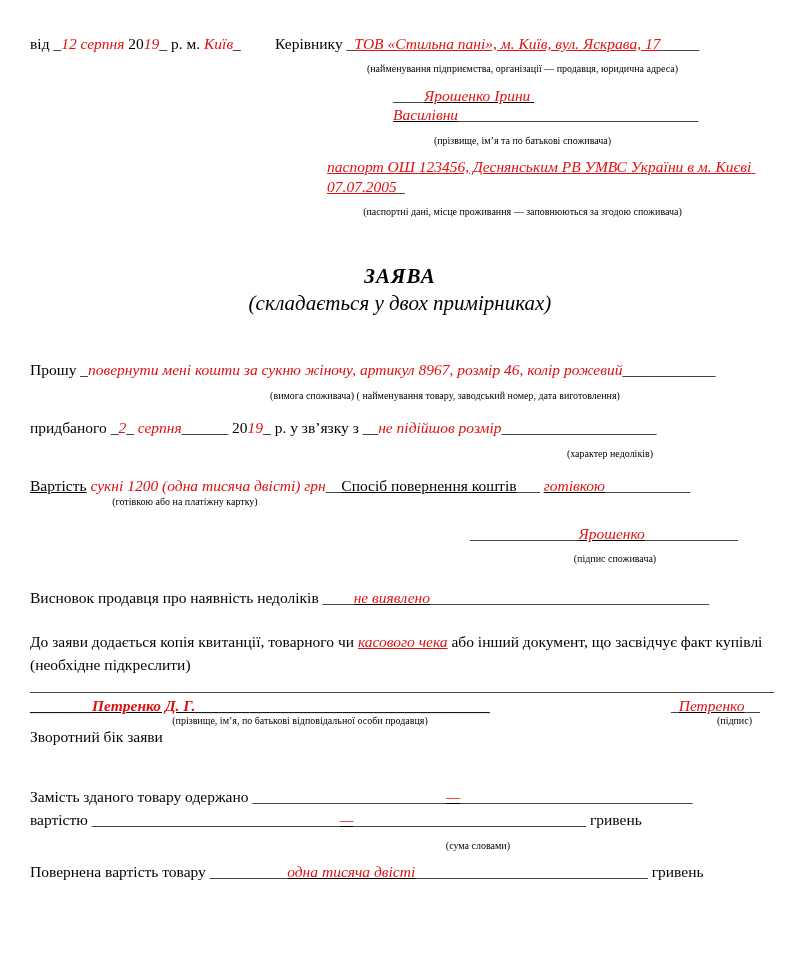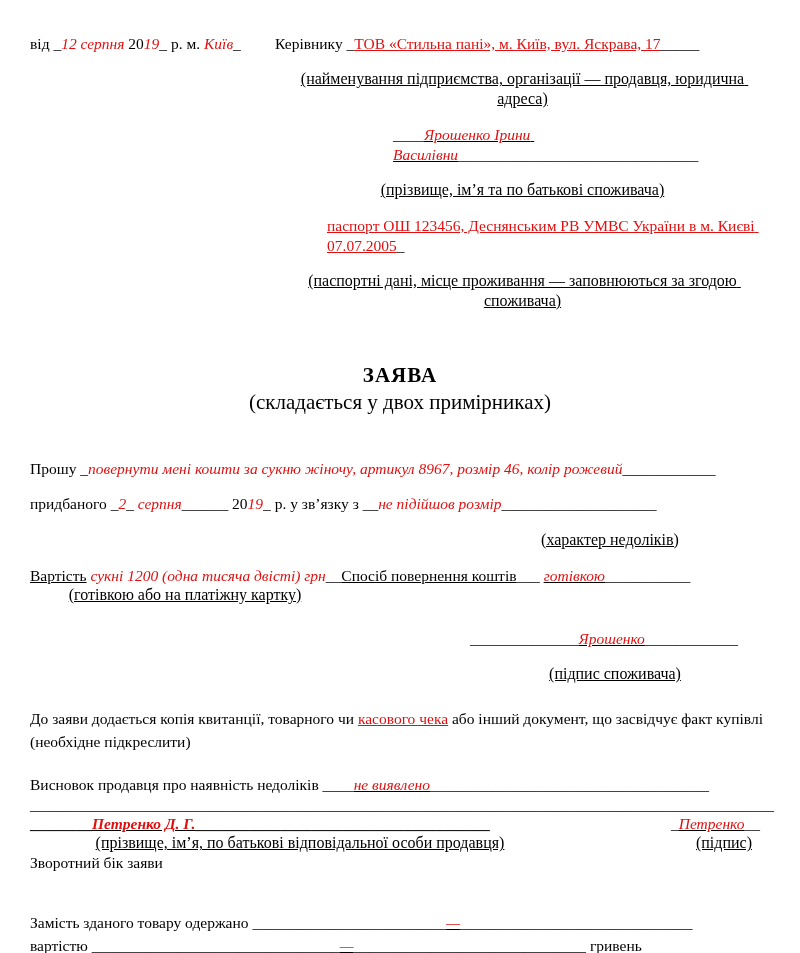--- a/index.html
+++ b/index.html
@@ -7,45 +7,45 @@
   html,body { margin:0; padding:0; background:#fff; }
   .page {
     width:800px; height:953px; overflow:hidden;
     padding:34px 30px 0 30px;
     background:var(--page);
     font-family:"Liberation Serif", serif;
     font-size:15.5px; color:var(--text);
     position:relative;
   }
   .line { margin:0; white-space:pre-wrap; line-height:1.25; }
-  .caption { font-size:16px; line-height:1.25; text-align:center; white-space:pre-wrap;text-decoration:underline; }
+  .caption { font-size:10px; line-height:1.25; text-align:center; white-space:pre-wrap; }
   .b  { color:var(--text); }
   .r  { color:var(--red); font-style:italic;margin-top:47px; }
-  .ru { color:var(--red); text-decoration:underline; }
+  .ru { color:var(--red); font-style:italic; text-decoration:underline; }
   .rub{ color:var(--red); font-style:italic; text-decoration:underline; text-decoration-color:#000; }
   .ub { text-decoration:underline; }
 
   .header-row { display:flex; }
   .date-col { width:245px; flex-shrink:0; }
   .addr-col { flex:1; }
   .addr-col .indent-name { padding-left:118px; }
   .addr-col .indent-passport { padding-left:52px; }
 
-  .title-block { text-align:center; margin-top:36px; }
+  .title-block { text-align:center; margin-top:36px;font-style:italic; }
   .doc-title { font-size:21px; font-weight:bold; letter-spacing:1px; margin:0; }
   .doc-subtitle { font-size:21px; margin:2px 0 0; }
 
   .mt-request { margin-top:44px; }
   .mt-field { margin-top:16px; }
   .cap-request { padding-left:90px; }
   .cap-defect { margin-left:460px; width:240px; }
   .cap-row { display:flex; }
   .cap-cost-left { margin-left:200px; width:260px; }
   .cap-cost-right { margin-left:35px; width:240px; }
-  .sign-line { padding-left:440px; margin-top:24px; }
+  .sign-line { padding-left:440px; margin-top:16px; }
   .cap-consumer-sign { margin-left:440px; width:290px; }
   .attachment { margin-top:24px; line-height:1.45; width:742px; }
   .mt-conclusion { margin-top:22px; }
   .cap-seller-left { margin-left:30px; width:480px; }
   .cap-seller-right { margin-left:auto; margin-right:18px;padding-left:40px; }
   .back-heading { }
   .mt-back-first { margin-top:40px; }
   .mt-back { margin-top:4px; }
   .cap-goods { padding-left:250px; }
   .cap-sum1 { margin-left:200px; width:280px; text-align:right; }
@@ -66,35 +66,36 @@
       <p class="caption">(паспортні дані, місце проживання — заповнюються за згодою споживача)</p>
     </div>
   </div>
 
   <div class="title-block">
     <p class="doc-title">ЗАЯВА</p>
     <p class="doc-subtitle">(складається у двох примірниках)</p>
   </div>
 
   <p class="line mt-request"><span class="b">Прошу _</span><span class="r">повернути мені кошти за сукню жіночу, артикул 8967, розмір 46, колір рожевий</span><span class="b">____________</span></p>
+  <p class="caption cap-request">(вимога споживача) ( найменування товару, заводський номер, дата виготовлення)</p>
 
   <p class="line mt-field"><span class="b">придбаного _</span><span class="r">2</span><span class="b">_ </span><span class="r">серпня</span><span class="b">______ 20</span><span class="r">19</span><span class="b">_ р. у зв’язку з __</span><span class="r">не підійшов розмір</span><span class="b">____________________</span></p>
   <p class="caption cap-defect">(характер недоліків)</p>
 
   <p class="line mt-field"><span class="ub">Вартість</span><span class="b"> </span><span class="r">сукні 1200 (одна тисяча двісті) грн</span><span class="b">__</span><span class="ub">Спосіб повернення коштів</span><span class="b">___ </span><span class="rub">готівкою</span><span class="b">___________</span></p>
   <div class="cap-row">
     <span class="caption cap-cost-right">(готівкою або на платіжну картку)</span>
   </div>
 
   <p class="line sign-line"><span class="b">______________</span><span class="rub">Ярошенко</span><span class="b">____________</span></p>
   <p class="caption cap-consumer-sign">(підпис споживача)</p>
 
+  <p class="line mt-conclusion"><span class="b">Висновок продавця про наявність недоліків ____</span><span class="rub">не виявлено</span><span class="b">____________________________________</span></p>
+
   <p class="line attachment"><span class="b">До заяви додається копія квитанції, товарного чи </span><span class="ru">касового чека</span><span class="b"> або інший документ, що засвідчує факт купівлі (необхідне підкреслити)</span></p>
-
-  <p class="line mt-conclusion"><span class="b">Висновок продавця про наявність недоліків ____</span><span class="rub">не виявлено</span><span class="b">____________________________________</span></p>
   <p class="line"><span class="b">________________________________________________________________________________________________</span></p>
 
   <div class="cap-row">
     <p class="line" style="margin:0;font-weight:bold;"><span class="b">________</span><span class="rub">Петренко Д. Г.</span><span class="b">______________________________________</span></p>
     <p class="line" style="margin:0 10px 0 auto;"><span class="b">_</span><span class="rub">Петренко</span><span class="b">__</span></p>
   </div>
   <div class="cap-row">
     <span class="caption cap-seller-left">(прізвище, ім’я, по батькові відповідальної особи продавця)</span>
     <span class="caption cap-seller-right">(підпис)</span>
   </div>

